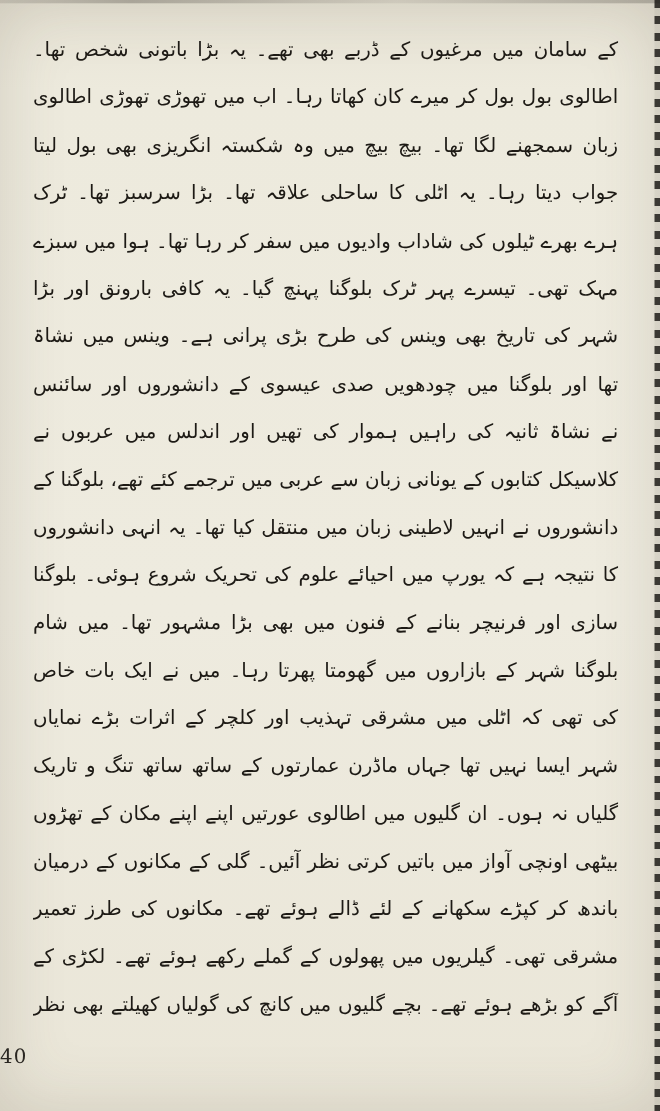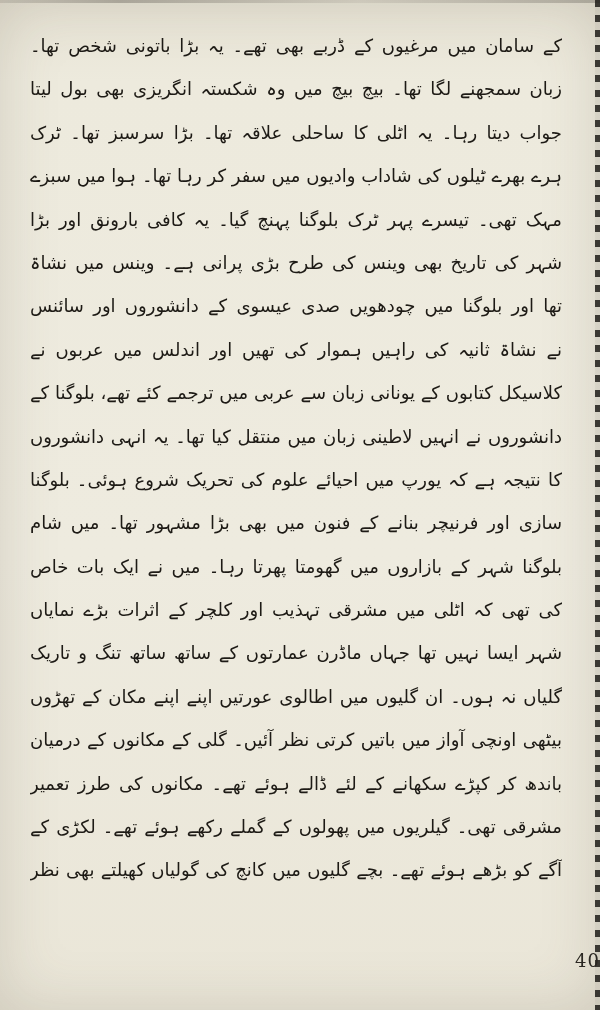--- a/index.html
+++ b/index.html
@@ -56,36 +56,37 @@
     text-align: justify;
     text-align-last: justify;
     white-space: normal;
     text-rendering: optimizeLegibility;
   }
   .page-number {
     position: absolute;
     top: 950px;
     left: 0;
     width: 100%;
-    text-align: right;
+    text-align: left;
     font-family: "DejaVu Serif", serif;
     font-size: 18px;
     color: #2a2722;
     letter-spacing: 1px;
   }
 </style>
 </head>
 <body>
 
 <div class="scan-page">
   <div class="edge-top"></div>
   <div class="edge-right"></div>
 
   <div class="text-block">
     <div class="line">کے سامان میں مرغیوں کے ڈربے بھی تھے۔ یہ بڑا باتونی شخص تھا۔ سارا رستہ</div>
+    <div class="line">اطالوی بول بول کر میرے کان کھاتا رہا۔ اب میں تھوڑی تھوڑی اطالوی</div>
     <div class="line">زبان سمجھنے لگا تھا۔ بیچ بیچ میں وہ شکستہ انگریزی بھی بول لیتا تھا۔ میں ہوں ہاں میں</div>
     <div class="line">جواب دیتا رہا۔ یہ اٹلی کا ساحلی علاقہ تھا۔ بڑا سرسبز تھا۔ ٹرک چھوٹے بڑے</div>
     <div class="line">ہرے بھرے ٹیلوں کی شاداب وادیوں میں سفر کر رہا تھا۔ ہوا میں سبزے کی</div>
     <div class="line">مہک تھی۔ تیسرے پہر ٹرک بلوگنا پہنچ گیا۔ یہ کافی بارونق اور بڑا شہر تھا۔ بلوگنا</div>
     <div class="line">شہر کی تاریخ بھی وینس کی طرح بڑی پرانی ہے۔ وینس میں نشاۃ ثانیہ کا آغاز ہوا</div>
     <div class="line">تھا اور بلوگنا میں چودھویں صدی عیسوی کے دانشوروں اور سائنس دانوں</div>
     <div class="line">نے نشاۃ ثانیہ کی راہیں ہموار کی تھیں اور اندلس میں عربوں نے یونانی</div>
     <div class="line">کلاسیکل کتابوں کے یونانی زبان سے عربی میں ترجمے کئے تھے، بلوگنا کے ان</div>
     <div class="line">دانشوروں نے انہیں لاطینی زبان میں منتقل کیا تھا۔ یہ انہی دانشوروں کی محنت</div>
     <div class="line">کا نتیجہ ہے کہ یورپ میں احیائے علوم کی تحریک شروع ہوئی۔ بلوگنا شہر شیشہ</div>

